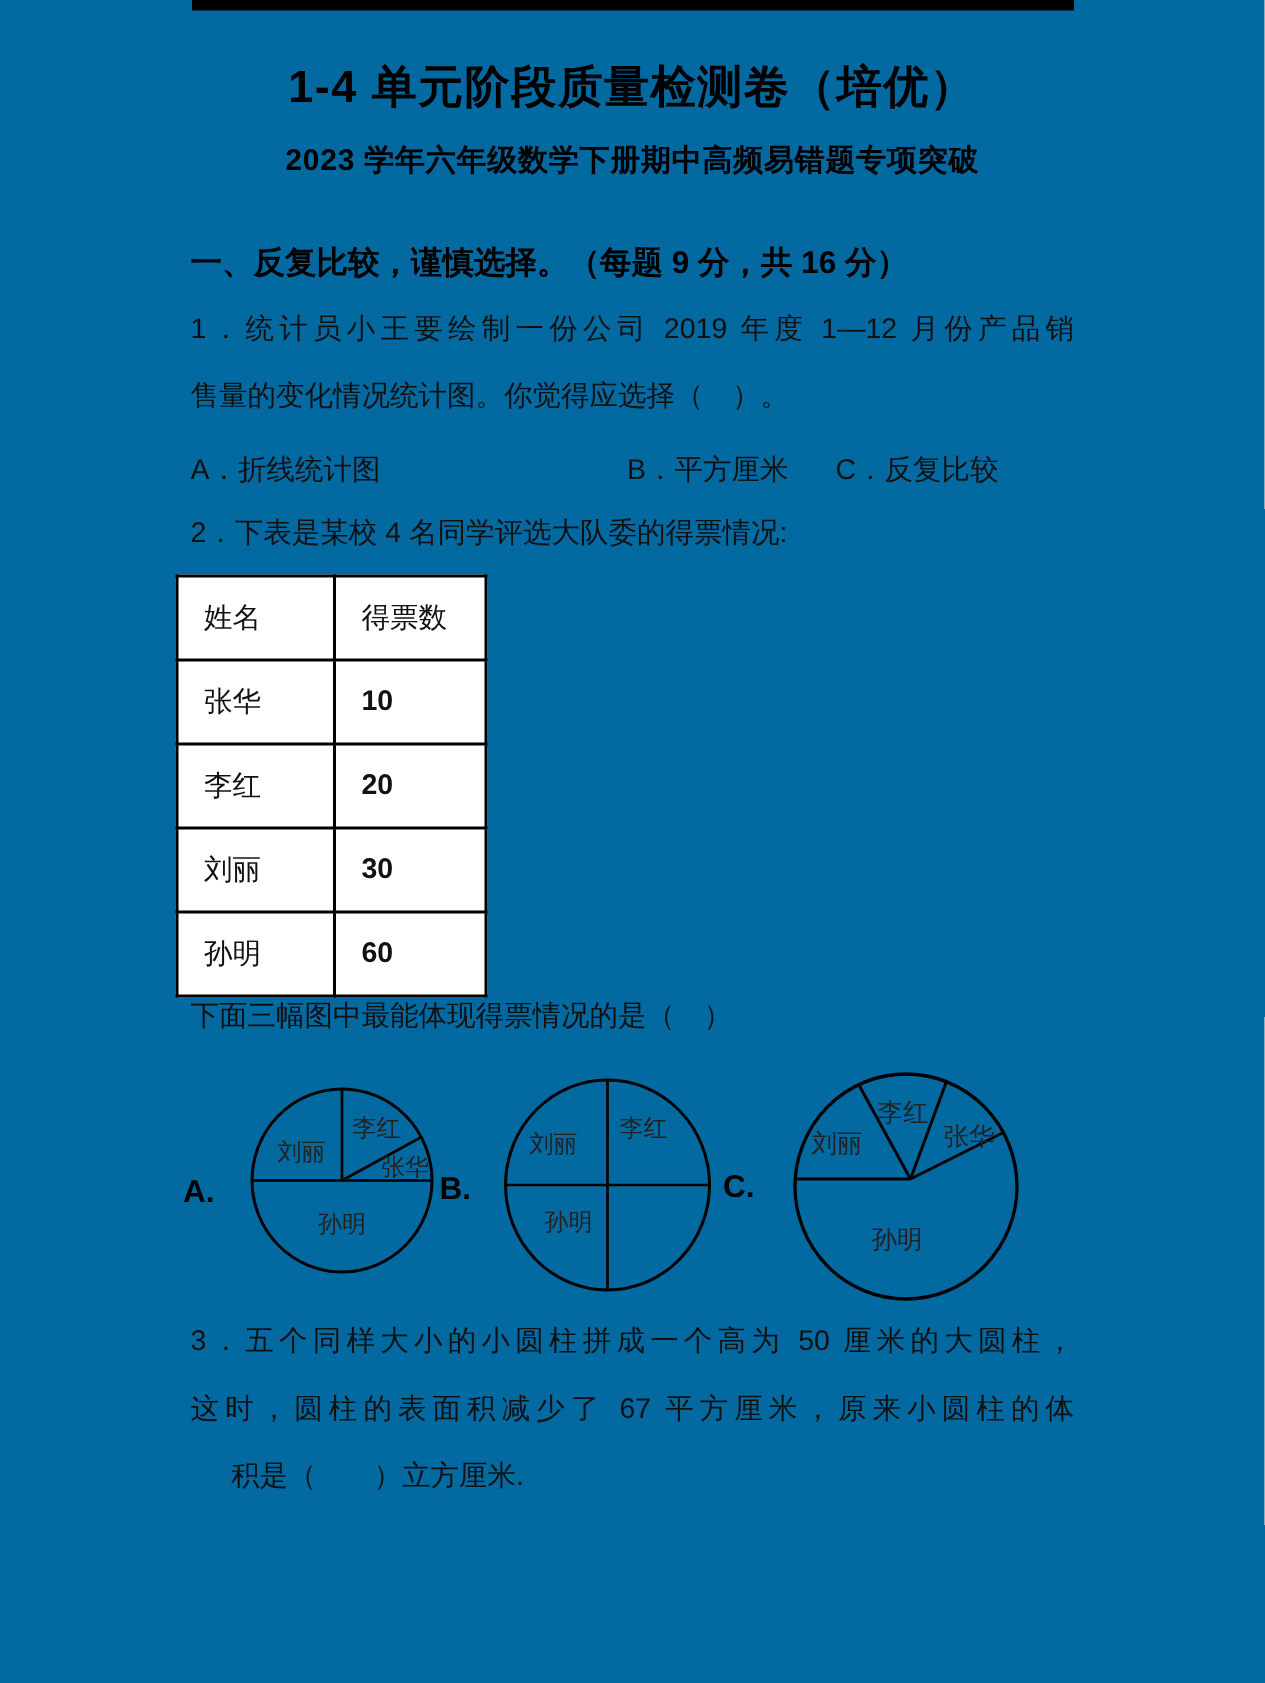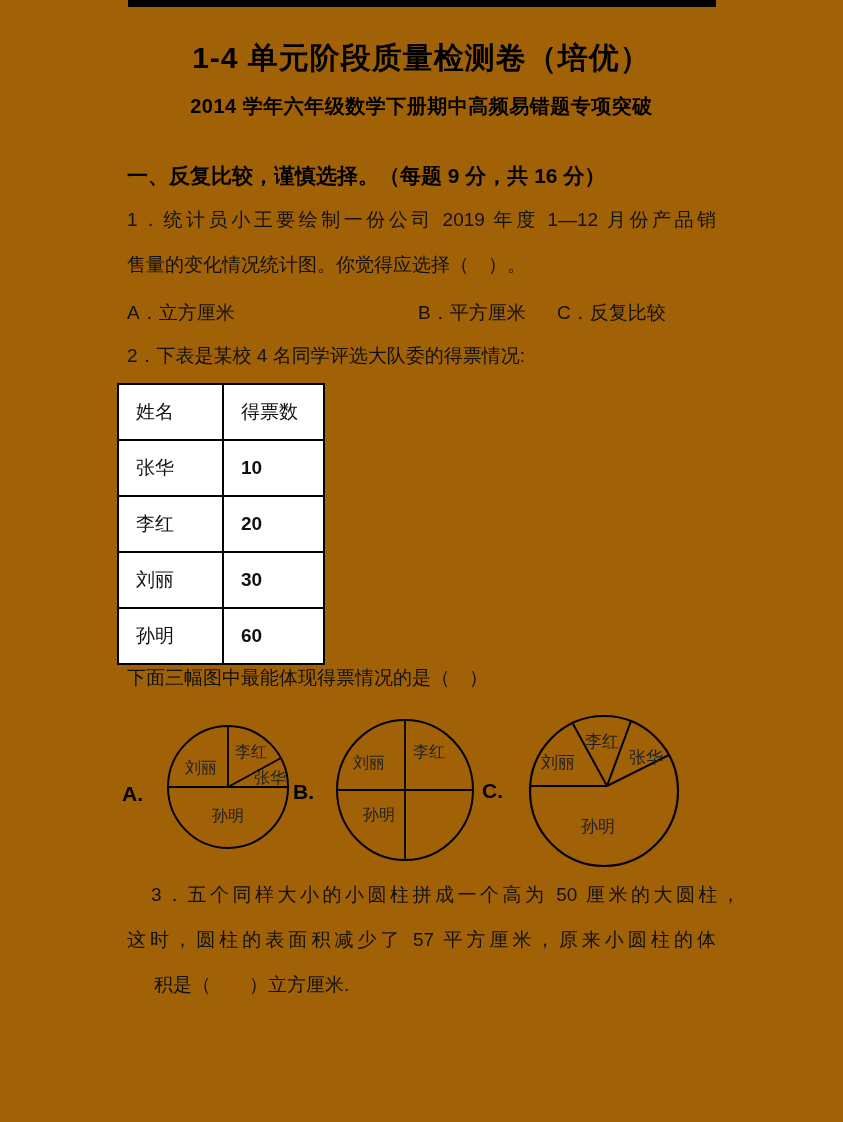--- a/index.html
+++ b/index.html
@@ -1,18 +1,18 @@
 <!DOCTYPE html>
 <html><head>
 <meta charset="utf-8">
 <style>
   html,body { margin:0; padding:0; background:#e8e8e8; }
   .page {
     position:relative; width:843px; height:1122px; margin:0 auto;
-    background:#a16207; color:#000;
+    background:#0369a1; color:#000;
     font-family:"Liberation Sans","DejaVu Sans",sans-serif;
     overflow:hidden;
   }
   .topbar { position:absolute; left:128px; top:0; width:588px; height:7px; background:#000; }
   .title {
     position:absolute; top:38px; left:0; width:843px; text-align:center;
     font-size:30px; font-weight:bold; letter-spacing:1px; white-space:nowrap;
   }
   .subtitle {
     position:absolute; top:93px; left:0; width:843px; text-align:center;
@@ -48,28 +48,28 @@
   .opt { position:absolute; font-size:19px; color:#111; white-space:nowrap; }
 </style>
 </head>
 <body>
 
 <div class="page">
 
   <div class="topbar"></div>
 
   <div class="title">1-4 单元阶段质量检测卷（培优）</div>
-  <div class="subtitle">2014 学年六年级数学下册期中高频易错题专项突破</div>
+  <div class="subtitle">2023 学年六年级数学下册期中高频易错题专项突破</div>
 
   <div class="line heading" style="top:162px;">一、反复比较，谨慎选择。（每题 9 分，共 16 分）</div>
 
   <div class="line just" style="top:206px;">1．统计员小王要绘制一份公司 2019 年度 1—12 月份产品销</div>
   <div class="line" style="top:251px;">售量的变化情况统计图。你觉得应选择（　）。</div>
 
-  <span class="opt" style="left:127px; top:300px;">A．立方厘米</span>
+  <span class="opt" style="left:127px; top:300px;">A．折线统计图</span>
   <span class="opt" style="left:418px; top:300px;">B．平方厘米</span>
   <span class="opt" style="left:557px; top:300px;">C．反复比较</span>
 
   <div class="line" style="top:342px;">2．下表是某校 4 名同学评选大队委的得票情况:</div>
 
   <table class="votes">
     <tbody>
         <tr>
       <td class="c1">姓名</td>
       <td class="c2">得票数</td>
@@ -127,17 +127,17 @@
       <line x1="492" y1="86" x2="458" y2="24" stroke-width="2"></line>
       <line x1="492" y1="86" x2="516" y2="21" stroke-width="2"></line>
       <line x1="492" y1="86" x2="554" y2="55" stroke-width="2"></line>
     </g>
     <text x="443" y="68" text-anchor="middle" class="pietext big">刘丽</text>
     <text x="487" y="47" text-anchor="middle" class="pietext big">李红</text>
     <text x="531" y="63" text-anchor="middle" class="pietext big">张华</text>
     <text x="483" y="132" text-anchor="middle" class="pietext big">孙明</text>
   </svg>
 
-  <div class="line just" style="top:881px;margin-left:24px;">3．五个同样大小的小圆柱拼成一个高为 50 厘米的大圆柱，</div>
-  <div class="line just" style="top:926px;">这时，圆柱的表面积减少了 57 平方厘米，原来小圆柱的体</div>
+  <div class="line just" style="top:881px;">3．五个同样大小的小圆柱拼成一个高为 50 厘米的大圆柱，</div>
+  <div class="line just" style="top:926px;">这时，圆柱的表面积减少了 67 平方厘米，原来小圆柱的体</div>
   <div class="line" style="top:971px;margin-left:27px;">积是（　　）立方厘米.</div>
 
 </div>
 
 </body></html>

